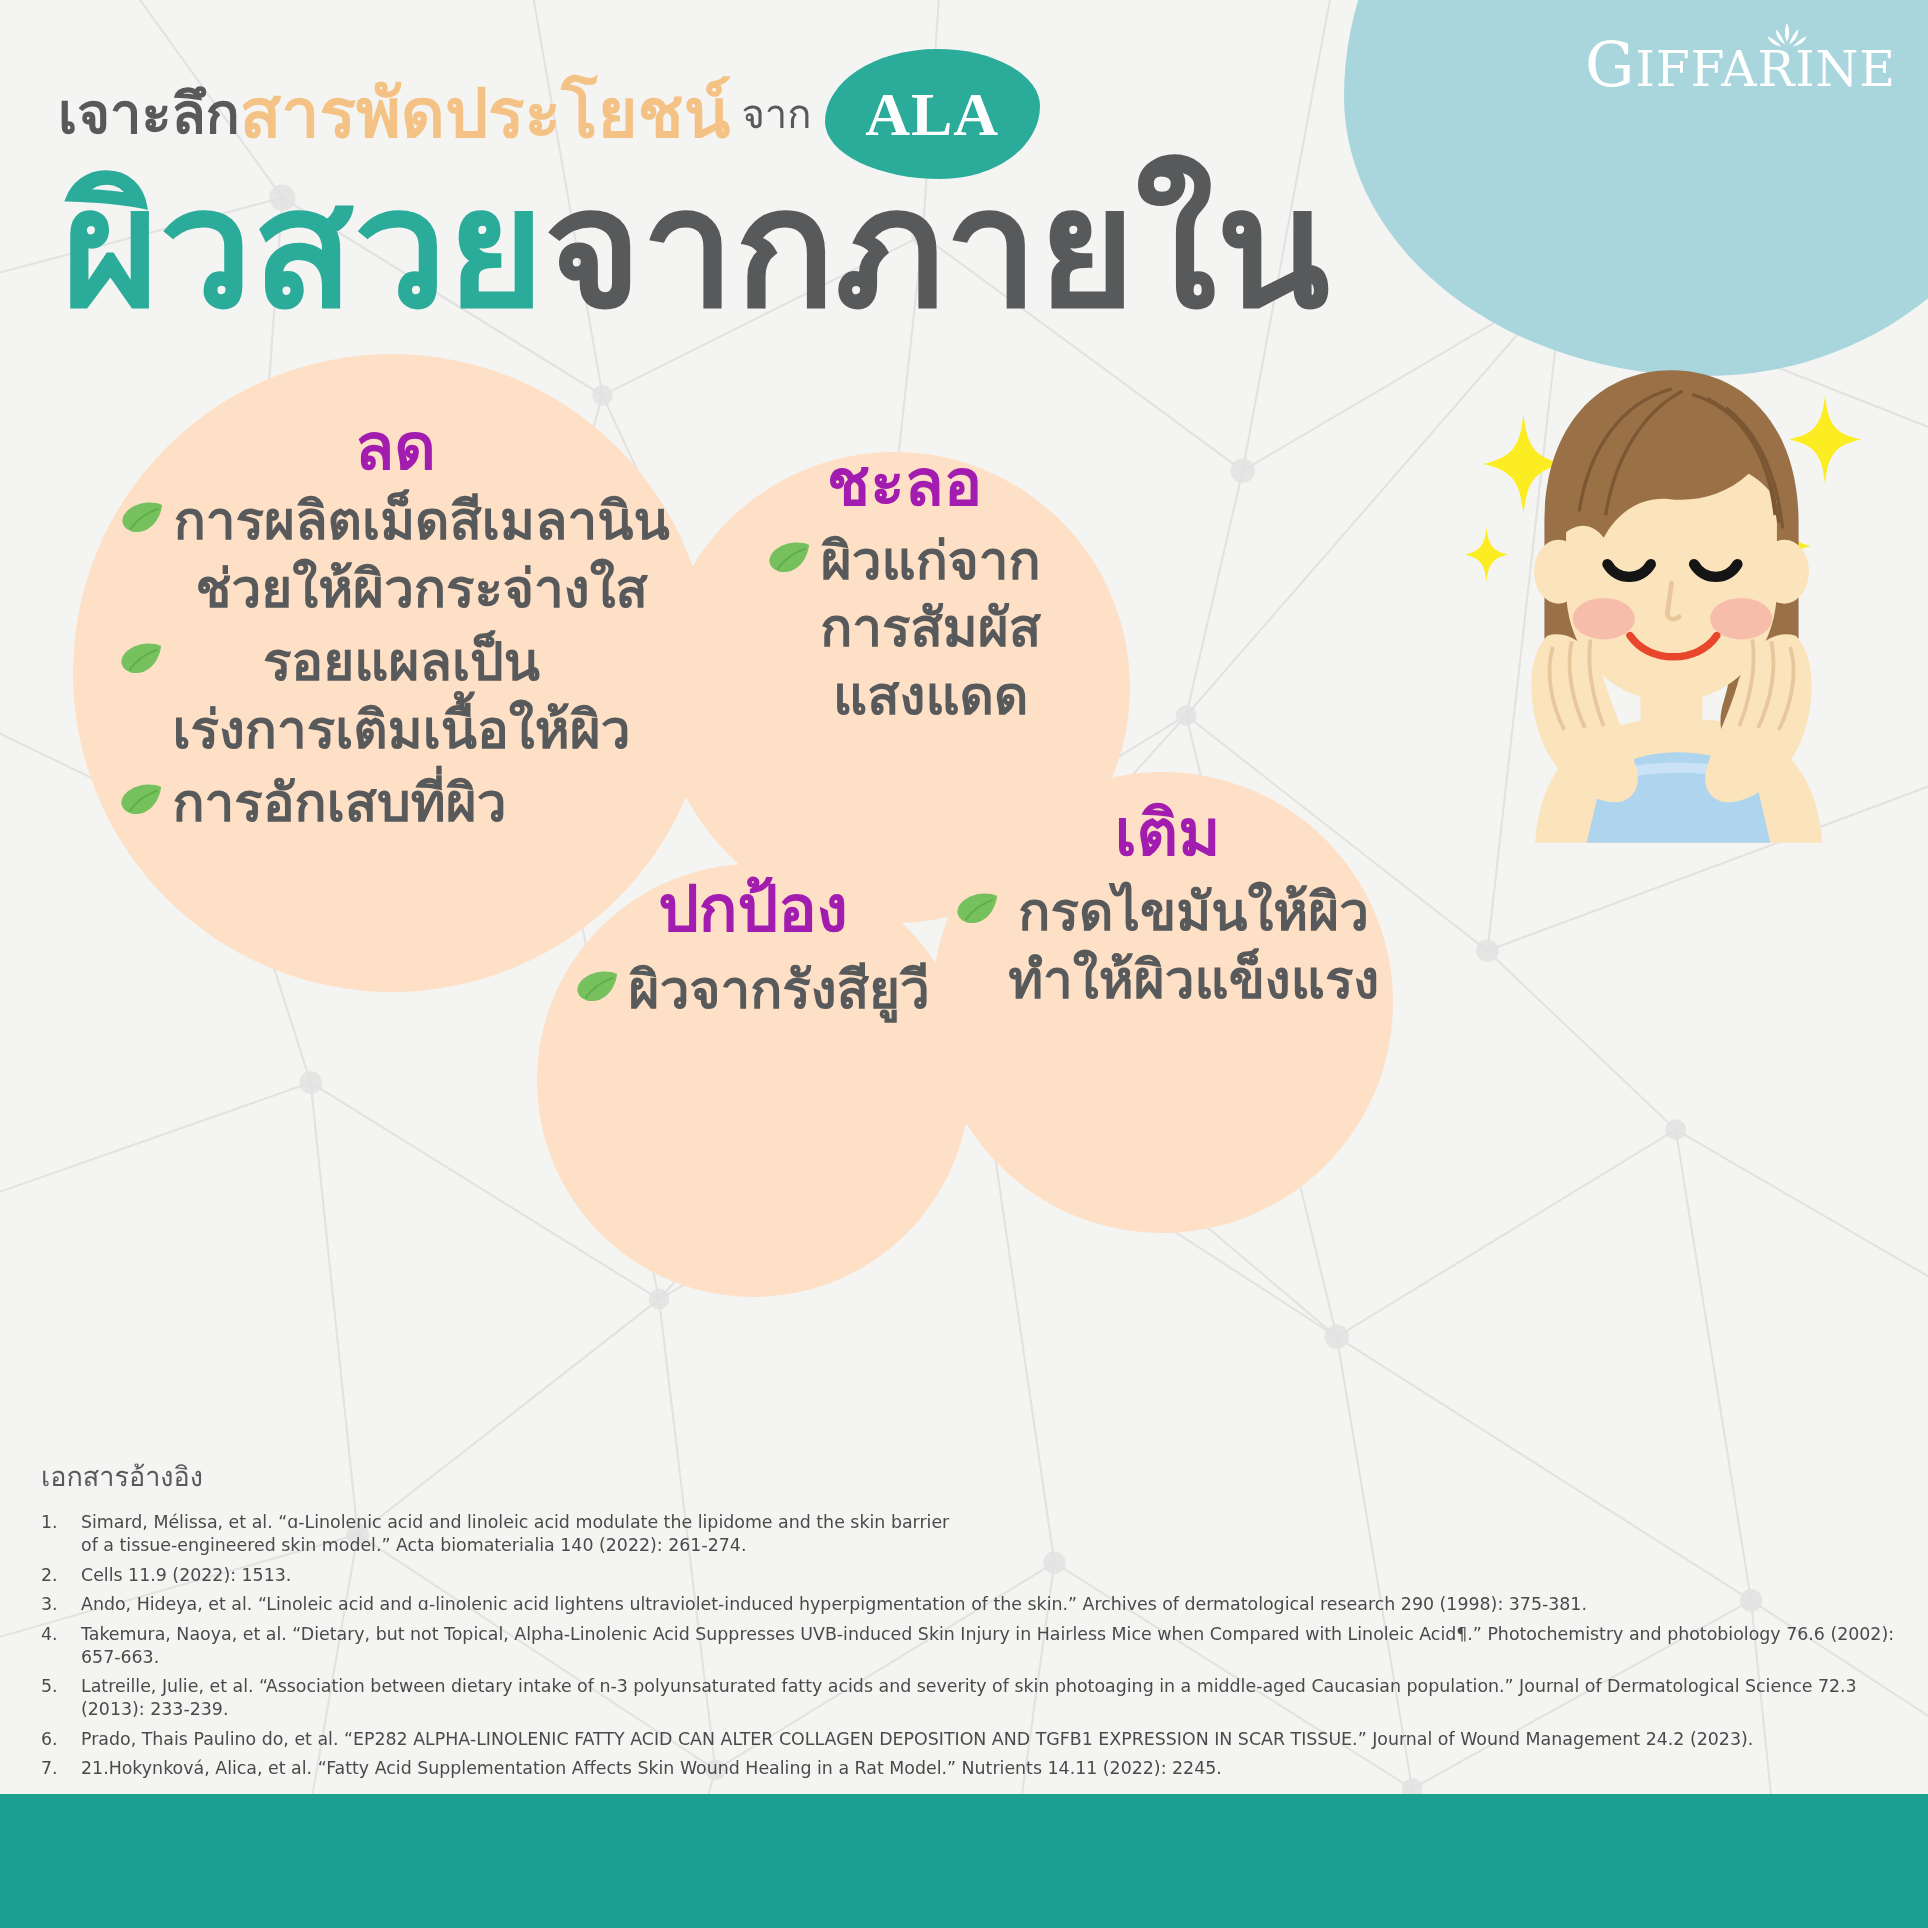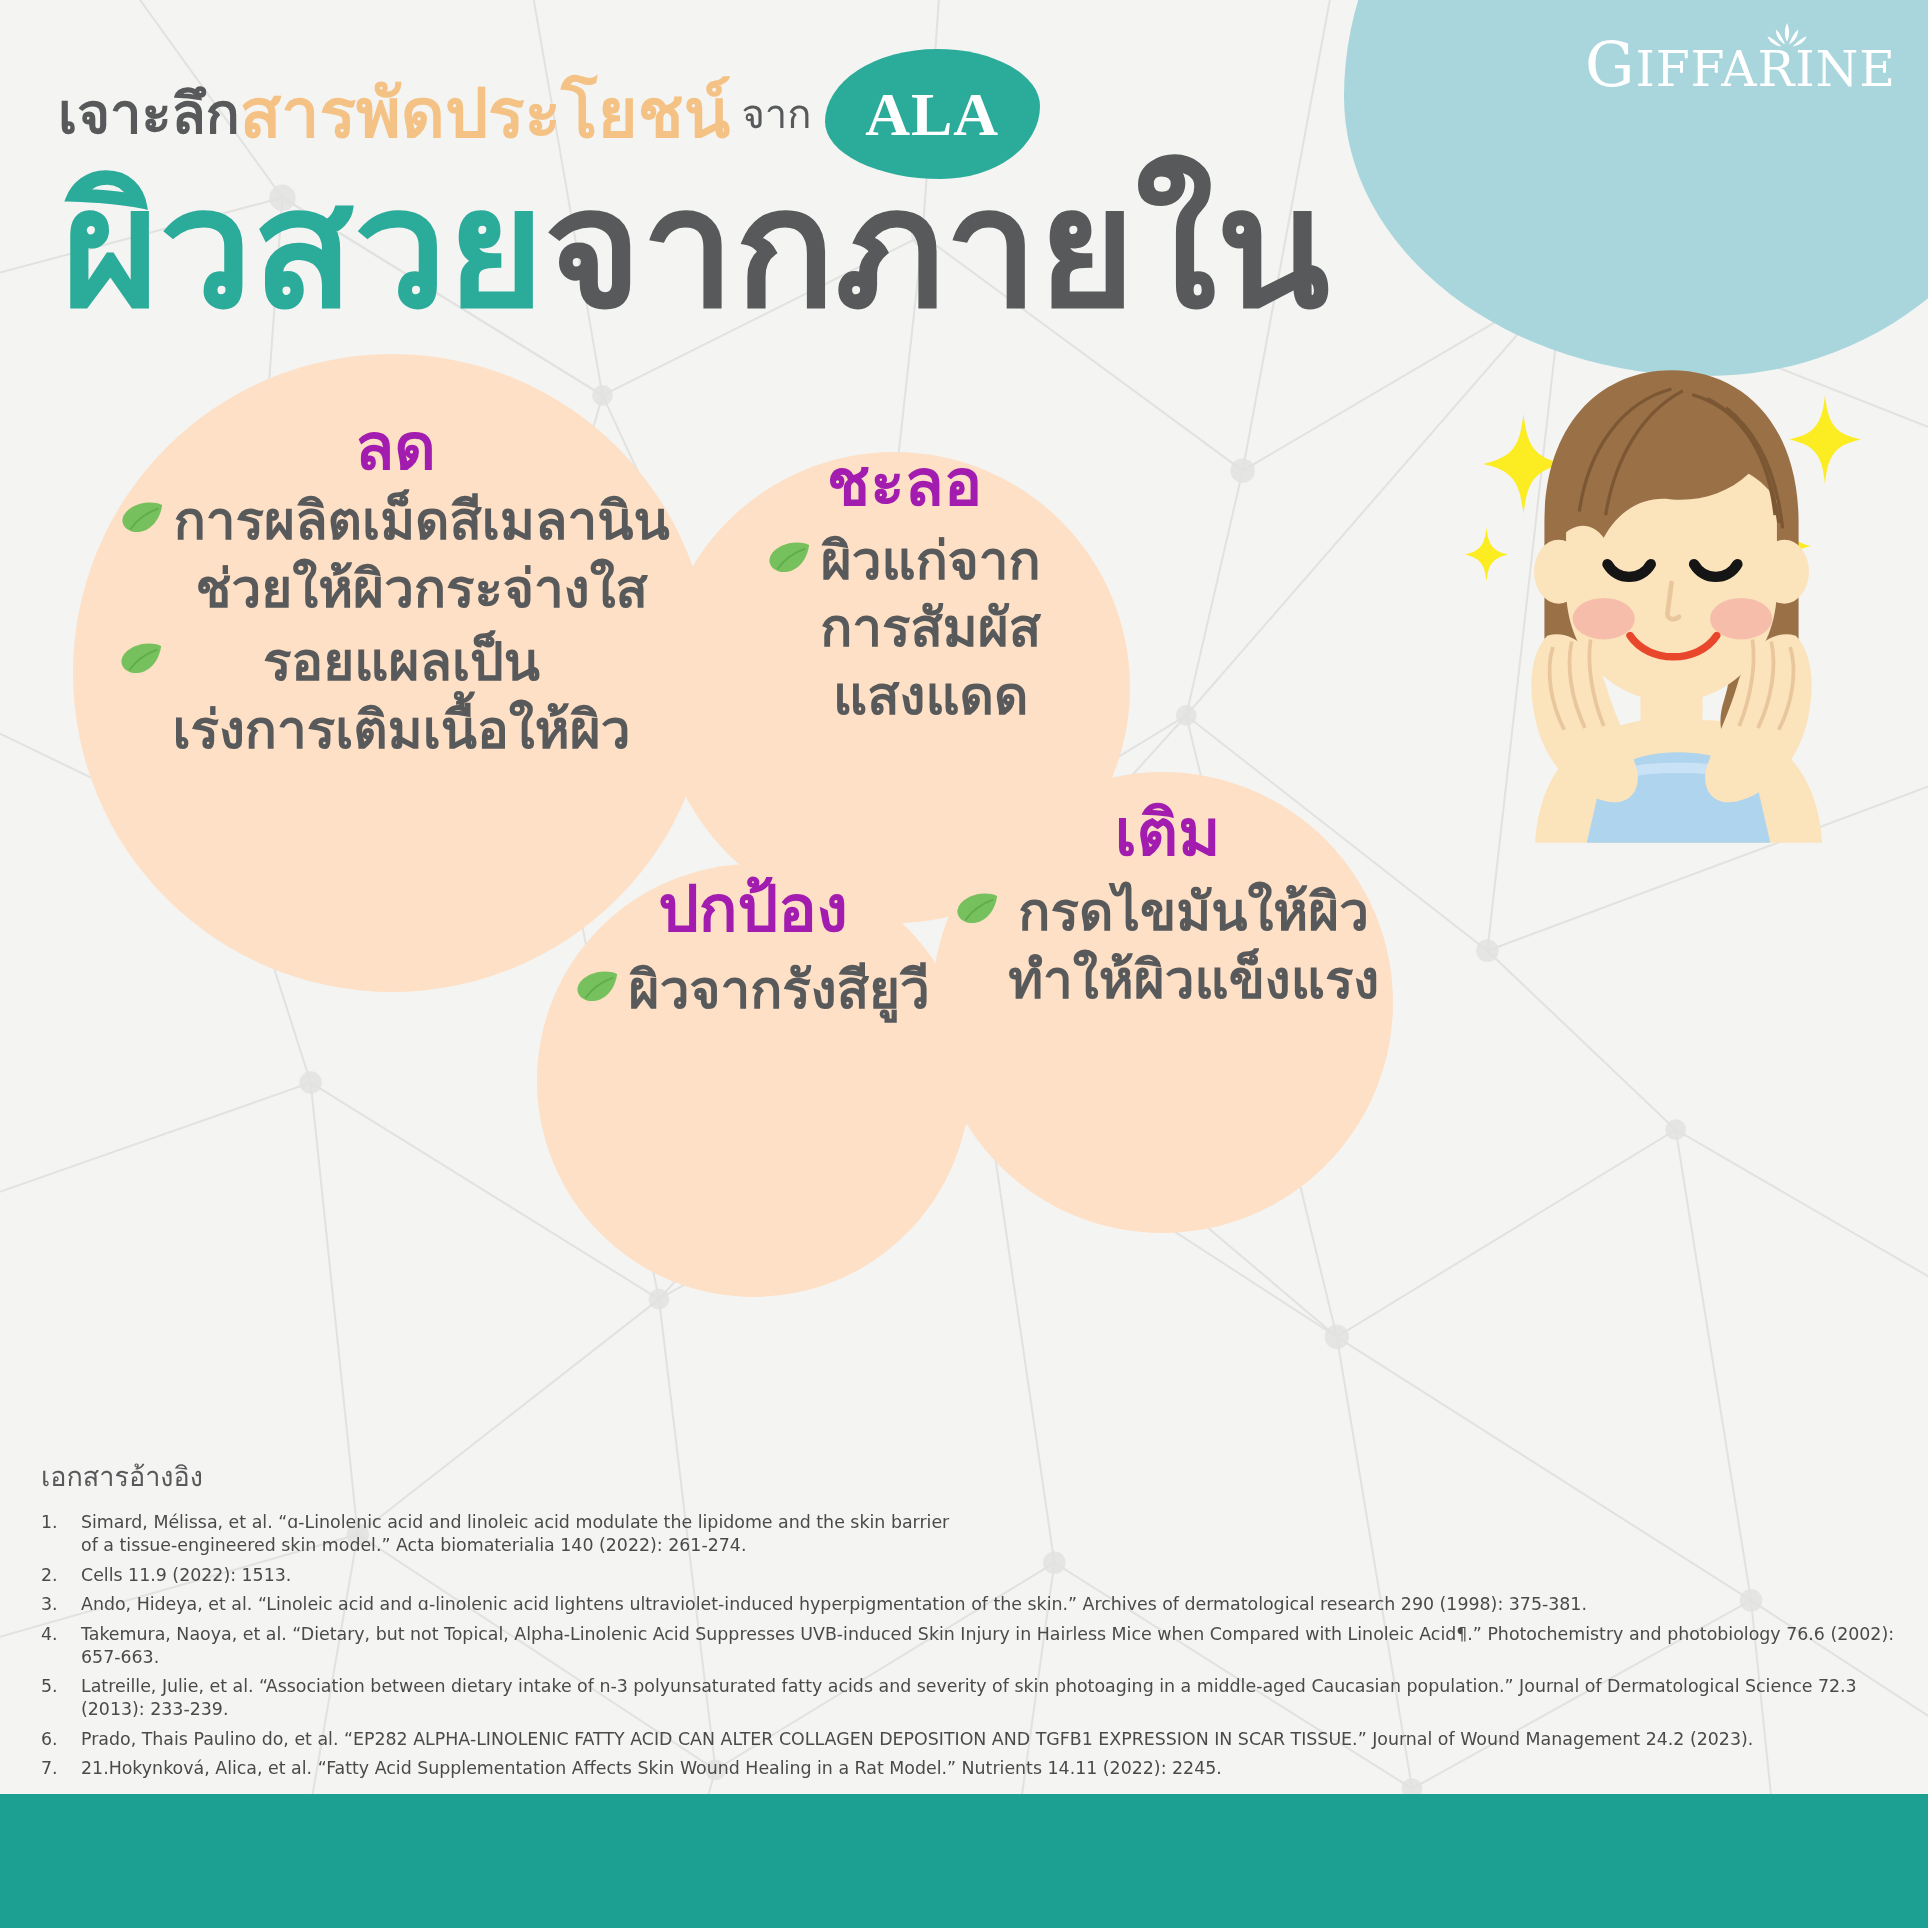--- a/index.html
+++ b/index.html
@@ -326,20 +326,29 @@
       <svg class="leaf" width="43" height="32" viewBox="0 0 46 34" xmlns="http://www.w3.org/2000/svg">
         <path d="M44 3 C30 -3 10 2 3 14 C-2 23 6 32 17 32 C31 32 42 19 44 3 Z" fill="#76c05e"></path>
         <path d="M40 7 C28 11 17 19 10 29" stroke="#5fae4a" stroke-width="2" fill="none"></path>
       </svg>
       <div class="bullet-text" style="text-align:center;">
         <span>รอยแผลเป็น</span><br>
         <span>เร่งการเติมเนื้อให้ผิว</span>
       </div>
     </div>
 
+    <div class="bullet-line" style="margin-top:5.6px; justify-content:flex-start; padding-left:26px;">
+      <svg class="leaf" width="43" height="32" viewBox="0 0 46 34" xmlns="http://www.w3.org/2000/svg">
+        <path d="M44 3 C30 -3 10 2 3 14 C-2 23 6 32 17 32 C31 32 42 19 44 3 Z" fill="#76c05e"></path>
+        <path d="M40 7 C28 11 17 19 10 29" stroke="#5fae4a" stroke-width="2" fill="none"></path>
+      </svg>
+      <div class="bullet-text" style="text-align:left;">
+        <span>การอักเสบที่ผิว</span>
+      </div>
+    </div>
   </div>
 
   <div class="block" id="block-slow">
     <div class="block-title" style="margin-bottom:9.4px;">ชะลอ</div>
     <div class="bullet-line">
       <svg class="leaf" width="43" height="32" viewBox="0 0 46 34" xmlns="http://www.w3.org/2000/svg">
         <path d="M44 3 C30 -3 10 2 3 14 C-2 23 6 32 17 32 C31 32 42 19 44 3 Z" fill="#76c05e"></path>
         <path d="M40 7 C28 11 17 19 10 29" stroke="#5fae4a" stroke-width="2" fill="none"></path>
       </svg>
       <div class="bullet-text">

